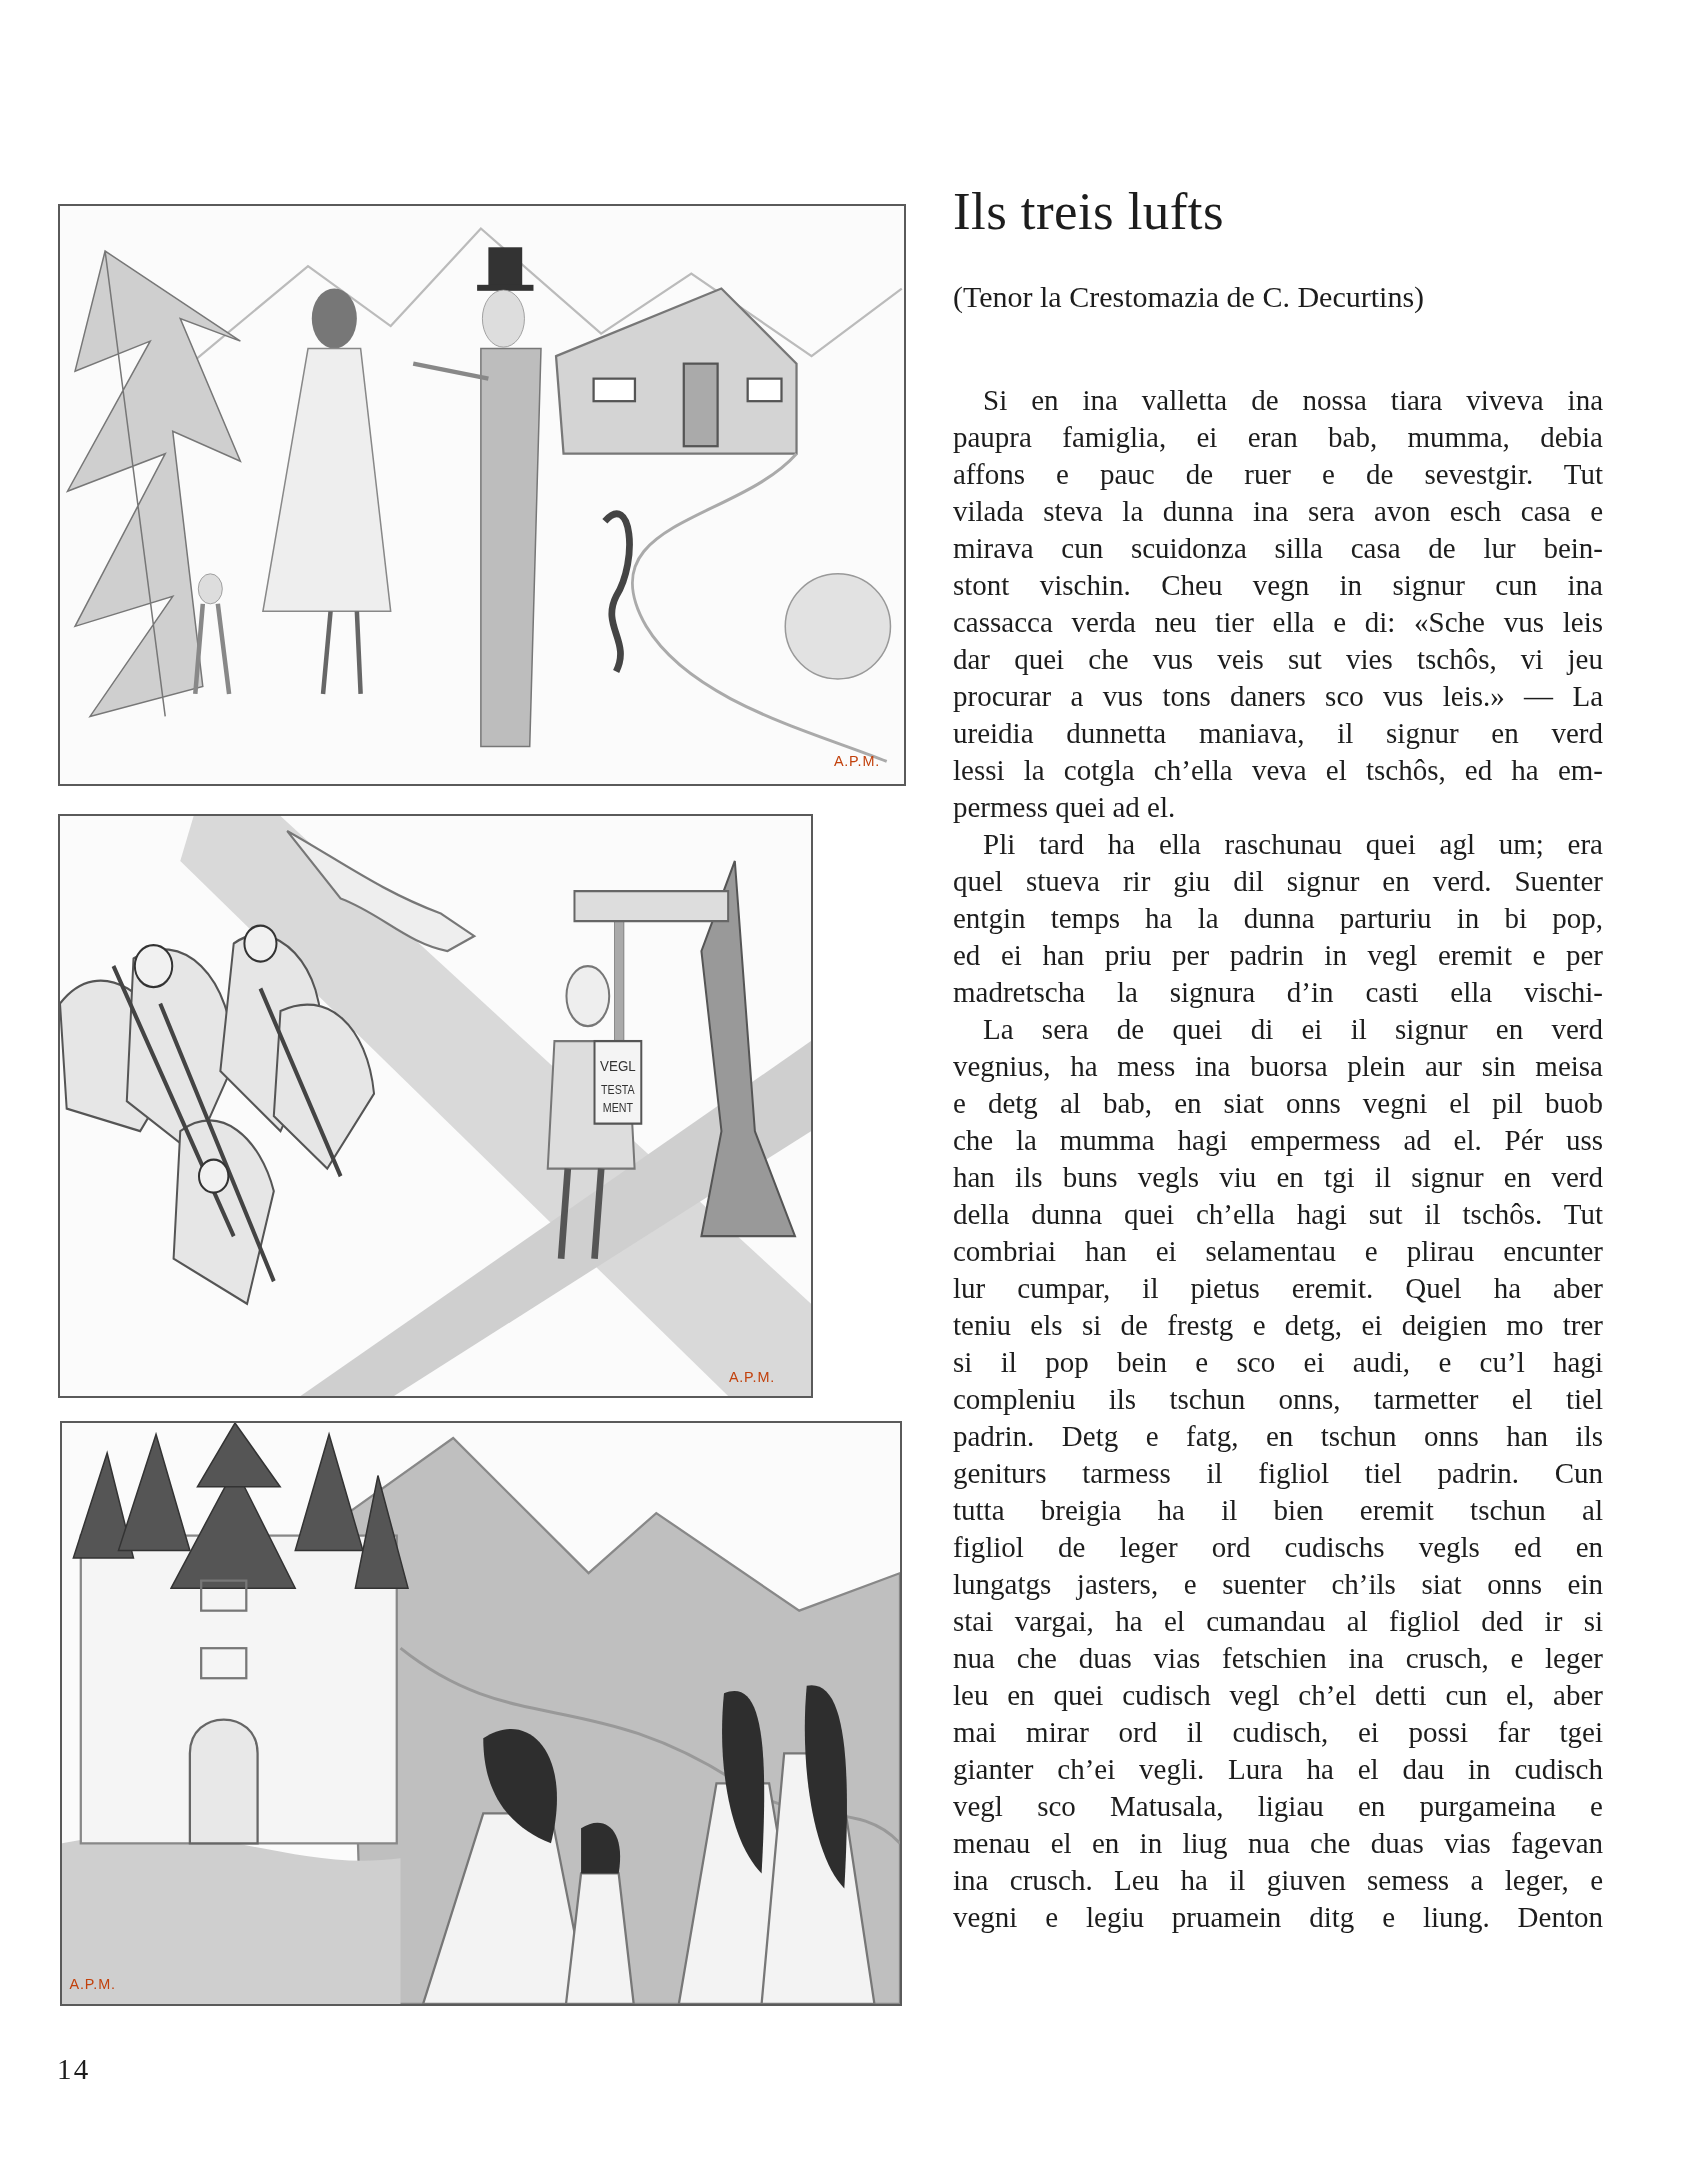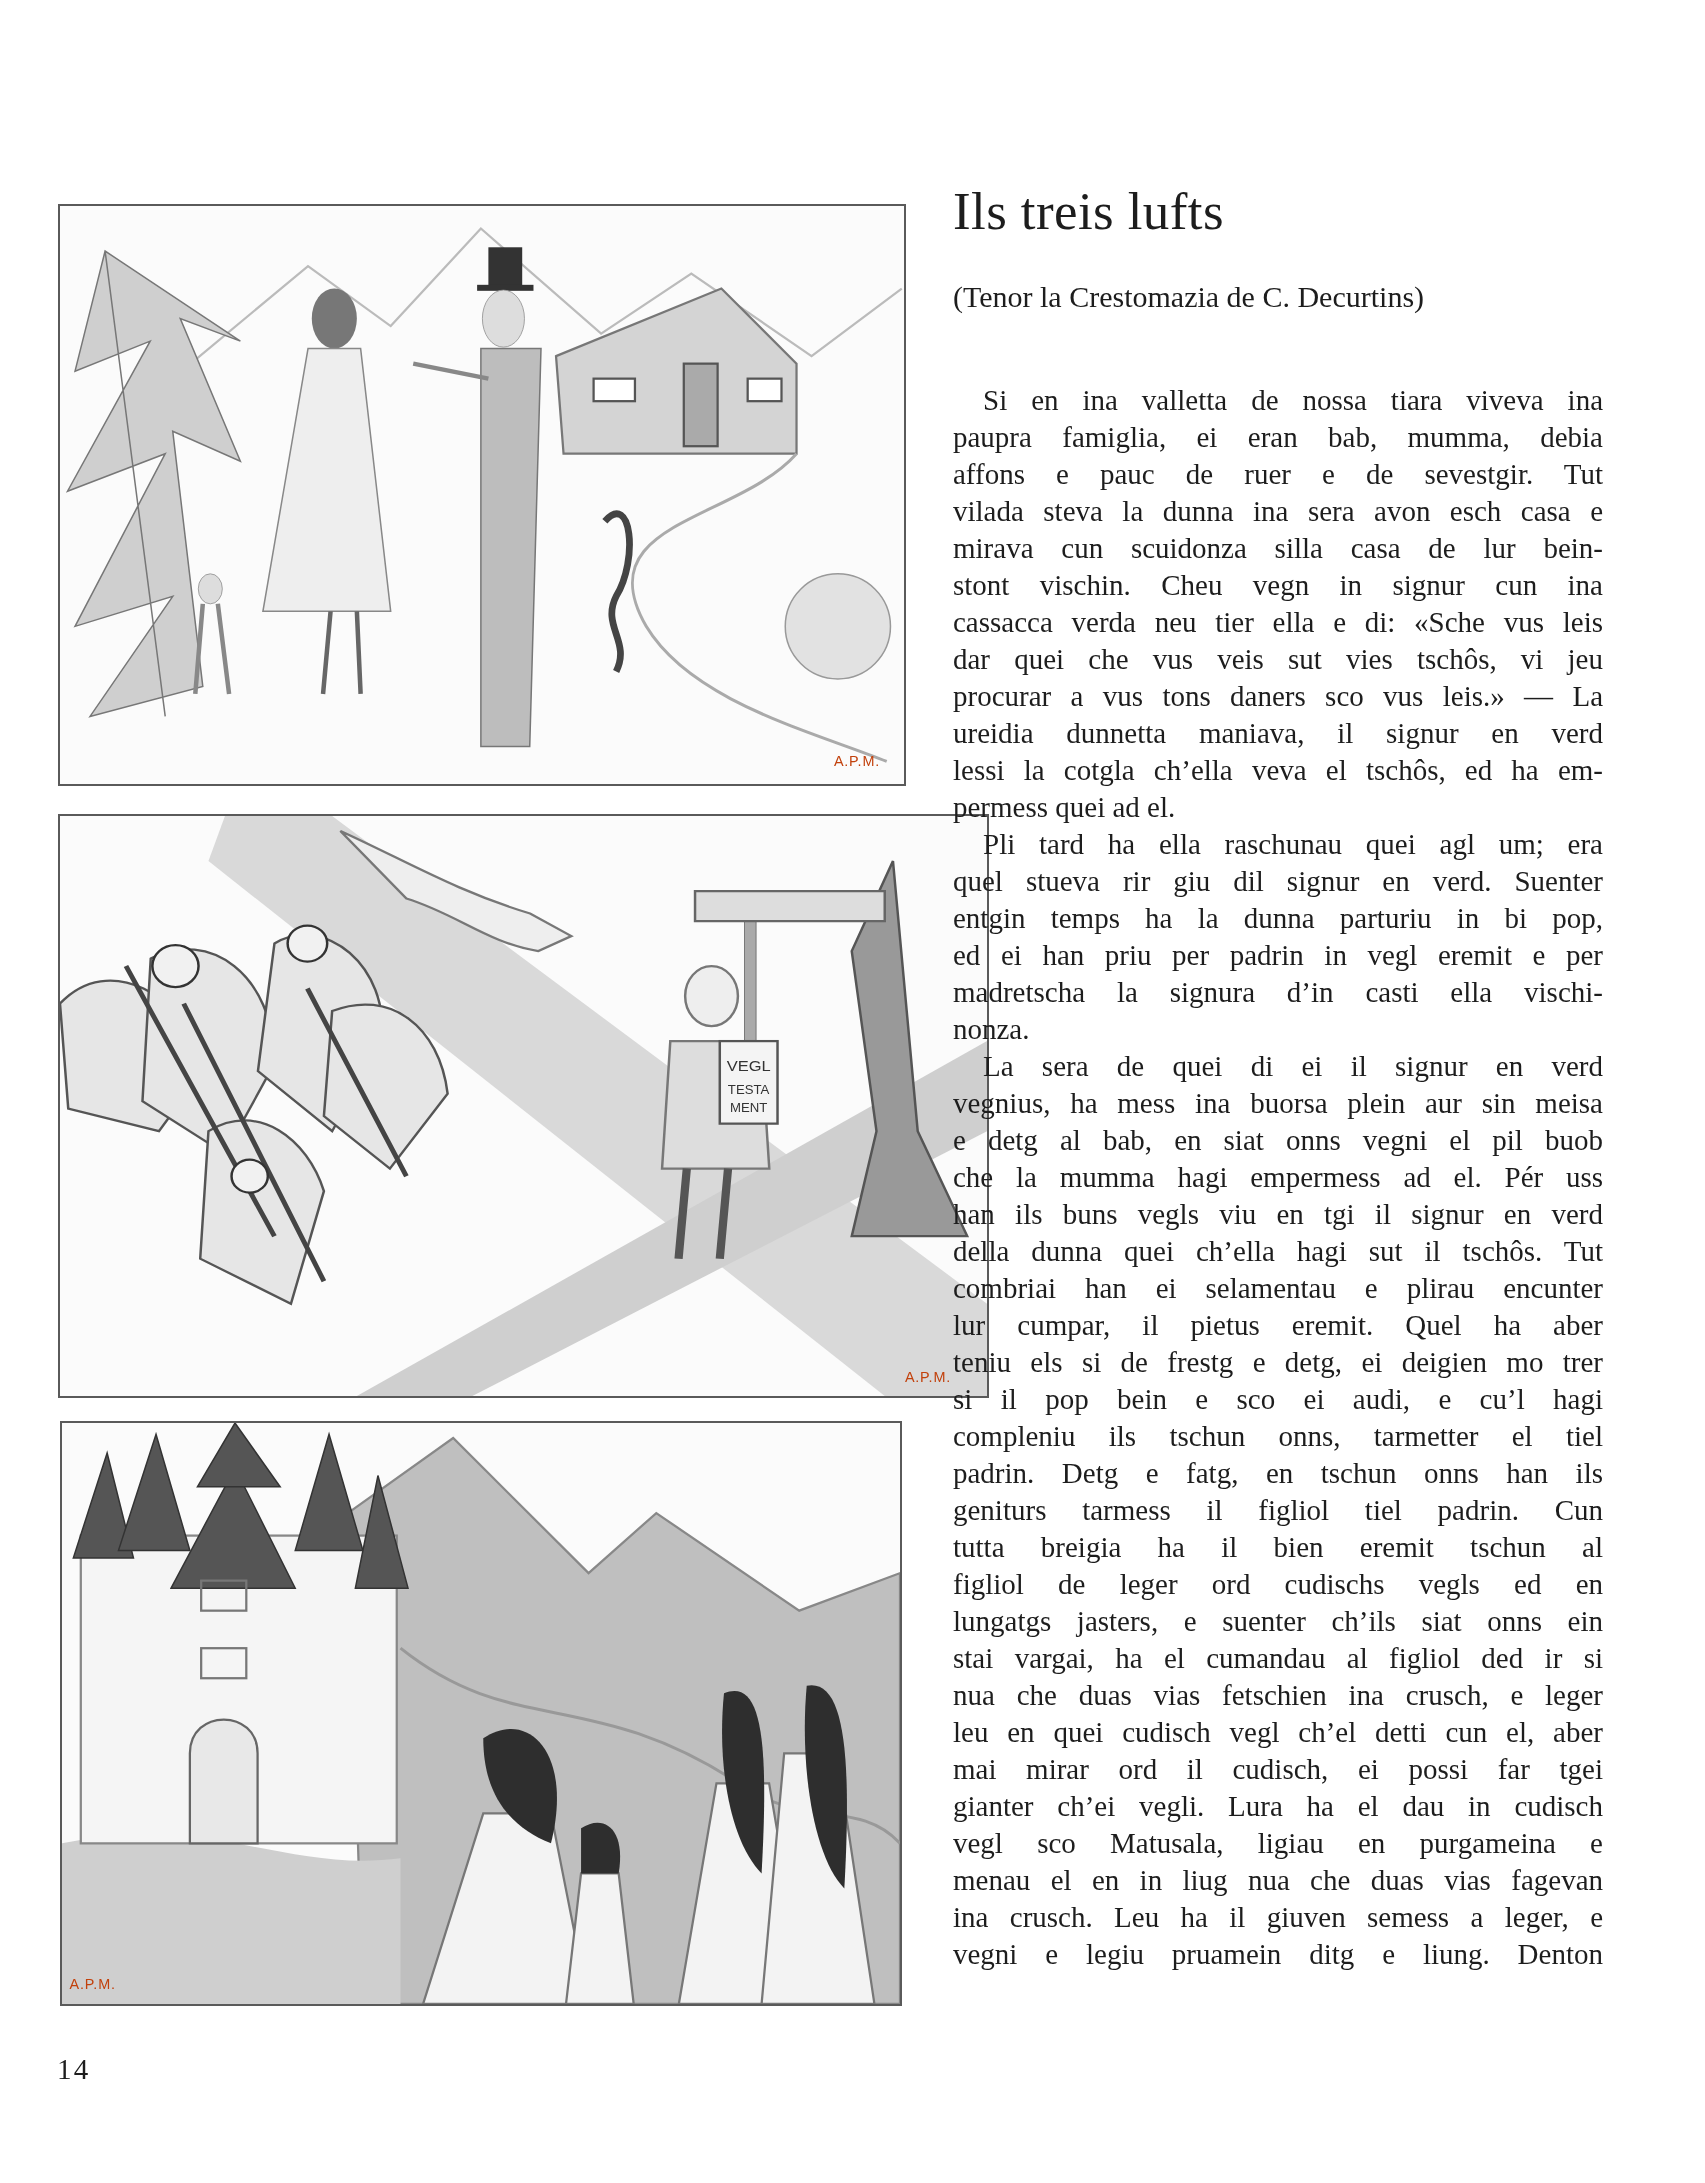--- a/index.html
+++ b/index.html
@@ -1,21 +1,21 @@
 <!DOCTYPE html>
 <html style="font-size:12px"><head>
   <meta charset="utf-8">
   <style>
     html, body { margin: 0; padding: 0; background: #ffffff; }
     body { width: 1706px; height: 2183px; position: relative; overflow: hidden; font-family: "Liberation Serif", "DejaVu Serif", serif; color: #1d1d1d; }
     .frame { position: absolute; border: 2.3px solid #5a5a5a; background: #fbfbfb; overflow: hidden; box-sizing: border-box; }
     .frame svg { position: absolute; left: 0; top: 0; width: 100%; height: 100%; }
     .sig { position: absolute; font-family: "Liberation Sans", "DejaVu Sans", sans-serif; font-size: 14.4px; letter-spacing: 0.8px; color: #c2410c; }
     #f1 { left: 58px; top: 204px; width: 848px; height: 582px; }
-    #f2 { left: 58px; top: 814px; width: 931px; height: 584px; text-decoration: underline; }
+    #f2 { left: 58px; top: 814px; width: 755px; height: 584px; text-decoration: underline; }
     #f3 { left: 60px; top: 1421px; width: 842px; height: 585px; }
     .title { position: absolute; left: 953px; width: 650px; top: 181px; text-align: left; font-size: 53px; font-weight: normal; margin: 0; letter-spacing: 0.4px; }
     .subtitle { position: absolute; left: 953px; width: 650px; top: 280px; text-align: left; font-size: 30px; margin: 0; }
     .body { position: absolute; left: 953px; width: 650px; top: 382px; font-size: 29px; line-height: 37px; text-align: justify; }
     .body p { margin: 0; text-indent: 0; }
     .line { display: block; text-align: justify; text-align-last: justify; white-space: nowrap; }
     .line.last { text-align-last: left; }
     .line.indent { padding-left: 30px; }
     .pagenum { position: absolute; left: 57px; top: 2053px; font-size: 29px; letter-spacing: 2.3px; }
   </style>
@@ -146,21 +146,20 @@
     <span class="line">ureidia dunnetta maniava, il signur en verd</span>
     <span class="line">lessi la cotgla ch’ella veva el tschôs, ed ha em-</span>
     <span class="line last">permess quei ad el.</span>
   </p>
   <p>
     <span class="line indent">Pli tard ha ella raschunau quei agl um; era</span>
     <span class="line">quel stueva rir giu dil signur en verd. Suenter</span>
     <span class="line">entgin temps ha la dunna parturiu in bi pop,</span>
     <span class="line">ed ei han priu per padrin in vegl eremit e per</span>
     <span class="line">madretscha la signura d’in casti ella vischi-</span>
-    <span class="line last">nonza.</span>
   </p>
   <p>
     <span class="line indent">La sera de quei di ei il signur en verd</span>
     <span class="line">vegnius, ha mess ina buorsa plein aur sin meisa</span>
     <span class="line">e detg al bab, en siat onns vegni el pil buob</span>
     <span class="line">che la mumma hagi empermess ad el. Pér uss</span>
     <span class="line">han ils buns vegls viu en tgi il signur en verd</span>
     <span class="line">della dunna quei ch’ella hagi sut il tschôs. Tut</span>
     <span class="line">combriai han ei selamentau e plirau encunter</span>
     <span class="line">lur cumpar, il pietus eremit. Quel ha aber</span>

